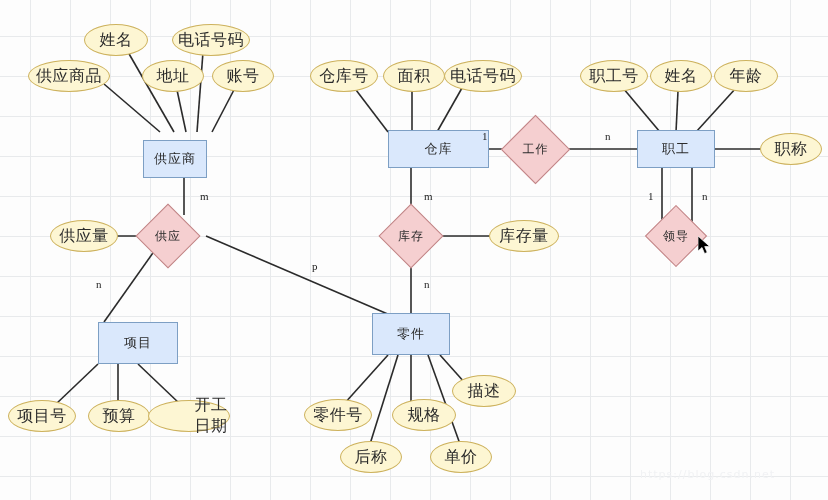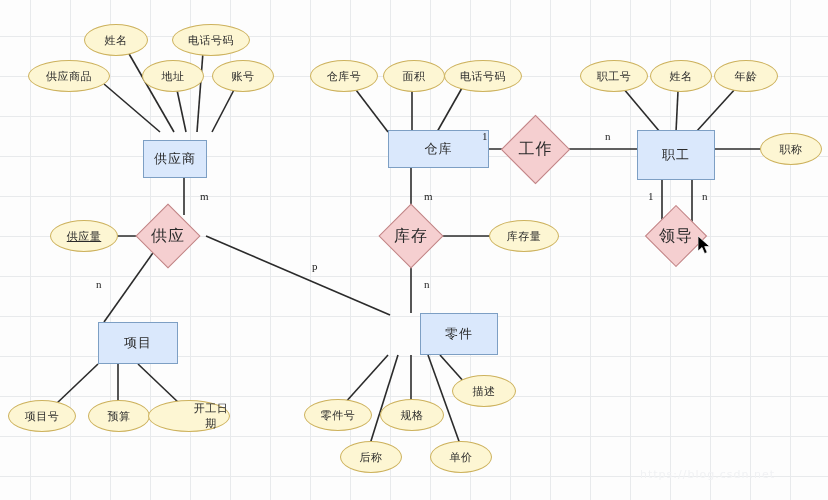--- a/index.html
+++ b/index.html
@@ -22,33 +22,33 @@
   }
   #edges{position:absolute;left:0;top:0;width:828px;height:500px;}
   .node{position:absolute;display:flex;align-items:center;justify-content:center;
         box-sizing:border-box;text-align:center;color:#2b2b2b;}
   .entity{
     background:#dae8fc;border:1px solid #7d9fc4;
     font-size:13px;letter-spacing:1px;
   }
   .attr{
     background:#fdf6d3;border:1px solid #cdb25e;
-    border-radius:50%;font-size:11px;letter-spacing:.5px;
+    border-radius:50%;font-size:16px;letter-spacing:.5px;
   }
   .rel-wrap{position:absolute;}
   .rel{
     width:100%;height:100%;
     background:#f5cfd0;border:1px solid #c08486;
     transform:rotate(45deg);
     box-sizing:border-box;
   }
   .rel-label{
     position:absolute;left:0;top:0;width:100%;height:100%;
     display:flex;align-items:center;justify-content:center;
-    font-size:16px;color:#2b2b2b;letter-spacing:1px;
+    font-size:12px;color:#2b2b2b;letter-spacing:1px;
   }
   .card{
     position:absolute;font-size:11px;color:#1d1d1d;
     font-family:"Liberation Serif","DejaVu Serif",serif;
   }
   #cursor{position:absolute;width:14px;height:19px;pointer-events:none;}
   #watermark{
     position:absolute;left:640px;top:468px;
     font-size:11px;color:#f1f2f4;letter-spacing:1px;
     white-space:nowrap;user-select:none;
@@ -89,43 +89,43 @@
       <line x1="388" y1="355" x2="344" y2="404" stroke="#2b2b2b" stroke-width="1.6"></line>
       <line x1="398" y1="355" x2="370" y2="444" stroke="#2b2b2b" stroke-width="1.6"></line>
       <line x1="411" y1="355" x2="411" y2="402" stroke="#2b2b2b" stroke-width="1.6"></line>
       <line x1="428" y1="355" x2="460" y2="444" stroke="#2b2b2b" stroke-width="1.6"></line>
       <line x1="440" y1="355" x2="482" y2="402" stroke="#2b2b2b" stroke-width="1.6"></line>
     </svg>
 
   <div id="nodes">
       <div class="node entity" style="left: 143px; top: 140px; width: 64px; height: 38px;">供应商</div>
       <div class="node entity" style="left: 388px; top: 130px; width: 101px; height: 38px;">仓库</div>
-      <div class="node entity" style="left: 637px; top: 130px; width: 78px; height: 50px;">职工</div>
+      <div class="node entity" style="left: 637px; top: 130px; width: 78px; height: 38px;">职工</div>
       <div class="node entity" style="left: 78px; top: 322px; width: 80px; height: 42px; margin-left: 20px;">项目</div>
-      <div class="node entity" style="left: 372px; top: 313px; width: 78px; height: 42px; margin-left: 48px;">零件</div>
+      <div class="node entity" style="left: 372px; top: 313px; width: 78px; height: 42px;">零件</div>
       <div class="node attr" style="left: 28px; top: 60px; width: 82px; height: 32px;">供应商品</div>
       <div class="node attr" style="left: 84px; top: 24px; width: 64px; height: 32px;">姓名</div>
       <div class="node attr" style="left: 142px; top: 60px; width: 62px; height: 32px;">地址</div>
       <div class="node attr" style="left: 172px; top: 24px; width: 78px; height: 32px;">电话号码</div>
       <div class="node attr" style="left: 212px; top: 60px; width: 62px; height: 32px;">账号</div>
       <div class="node attr" style="left: 310px; top: 60px; width: 68px; height: 32px;">仓库号</div>
       <div class="node attr" style="left: 383px; top: 60px; width: 62px; height: 32px;">面积</div>
       <div class="node attr" style="left: 444px; top: 60px; width: 78px; height: 32px;">电话号码</div>
       <div class="node attr" style="left: 580px; top: 60px; width: 68px; height: 32px;">职工号</div>
       <div class="node attr" style="left: 650px; top: 60px; width: 62px; height: 32px;">姓名</div>
       <div class="node attr" style="left: 714px; top: 60px; width: 64px; height: 32px;">年龄</div>
       <div class="node attr" style="left: 760px; top: 133px; width: 62px; height: 32px;">职称</div>
-      <div class="node attr" style="left: 50px; top: 220px; width: 68px; height: 32px; text-decoration: underline;">供应量</div>
+      <div class="node attr" style="left: 50px; top: 220px; width: 68px; height: 32px;">供应量</div>
       <div class="node attr" style="left: 489px; top: 220px; width: 70px; height: 32px;">库存量</div>
       <div class="node attr" style="left: 8px; top: 400px; width: 68px; height: 32px;">项目号</div>
       <div class="node attr" style="left: 88px; top: 400px; width: 62px; height: 32px;">预算</div>
       <div class="node attr" style="left: 148px; top: 400px; width: 82px; height: 32px; padding-left: 44px;">开工日期</div>
       <div class="node attr" style="left: 304px; top: 399px; width: 68px; height: 32px;">零件号</div>
       <div class="node attr" style="left: 340px; top: 441px; width: 62px; height: 32px;">后称</div>
-      <div class="node attr" style="left: 380px; top: 399px; width: 64px; height: 32px; text-align: right;">规格</div>
+      <div class="node attr" style="left: 392px; top: 399px; width: 64px; height: 32px; text-align: right;">规格</div>
       <div class="node attr" style="left: 430px; top: 441px; width: 62px; height: 32px;">单价</div>
       <div class="node attr" style="left: 452px; top: 375px; width: 64px; height: 32px;">描述</div>
       <div class="rel-wrap" style="left: 511px; top: 125px; width: 49px; height: 49px;">
         <div class="rel"></div>
         <div class="rel-label">工作</div>
       </div>
       <div class="rel-wrap" style="left: 145px; top: 213px; width: 46px; height: 46px;">
         <div class="rel"></div>
         <div class="rel-label">供应</div>
       </div>

